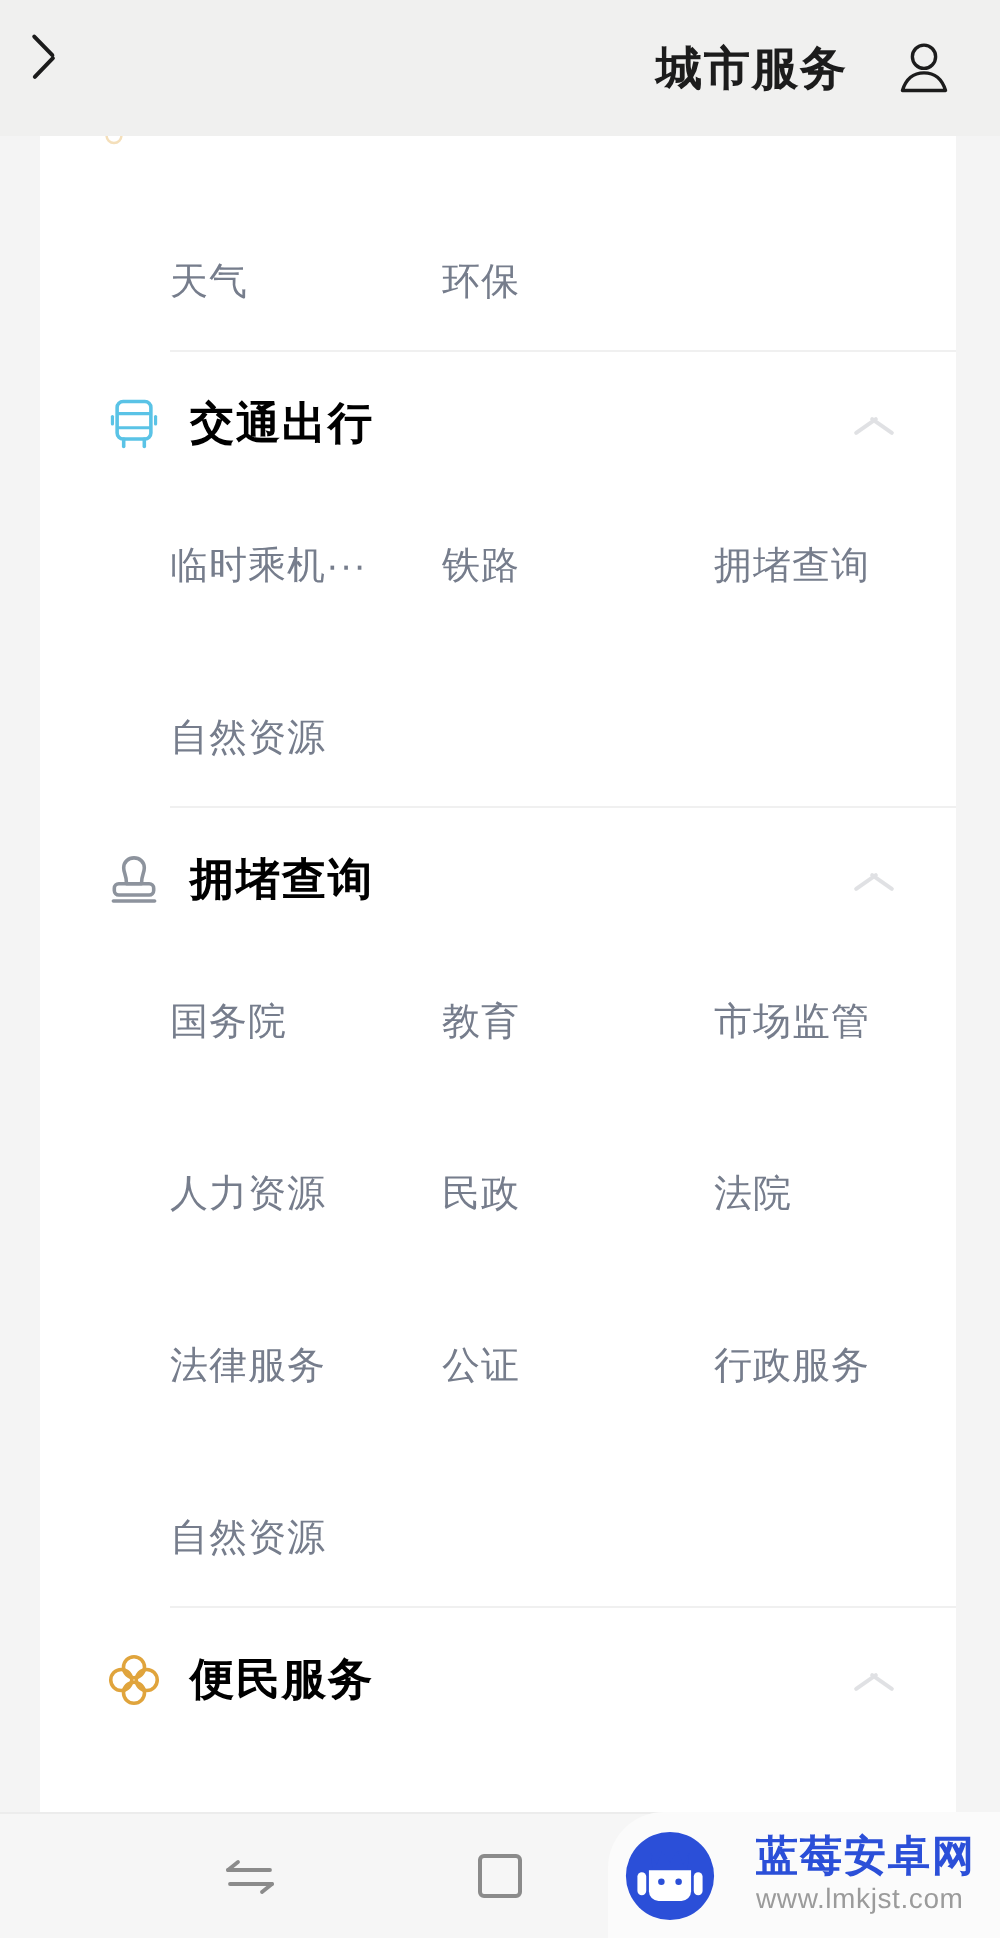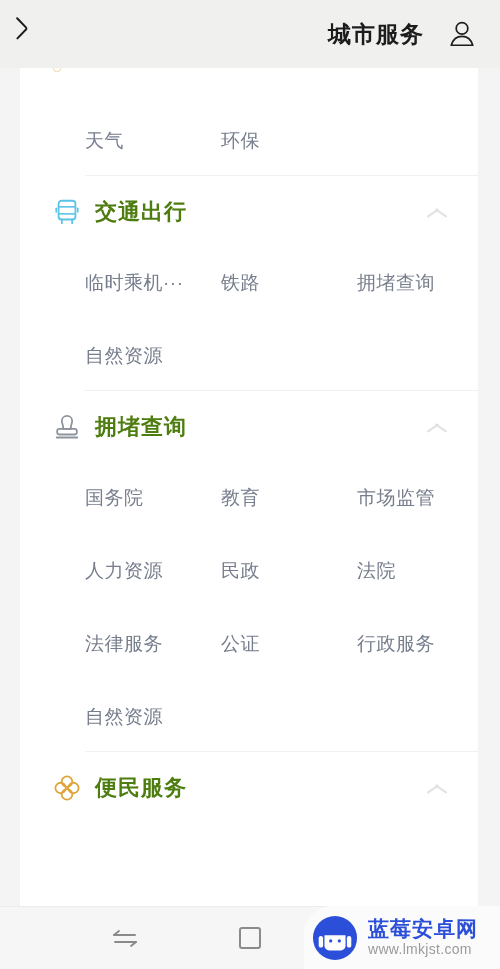--- a/index.html
+++ b/index.html
@@ -64,21 +64,21 @@
     display:flex; align-items:center; gap:10px;
     opacity:.35;
   }
   .cut-flower { width:22px; height:22px; }
   .cut-title { font-size:21px; font-weight:bold; color:#2a2a2a; }
 
   .grid {
     display:grid;
     grid-template-columns:136px 136px 136px;
     padding:0 0 0 65px;
-    row-gap:4px;
+    row-gap:17px;
   }
   .grid-item {
     height:69px; display:flex; align-items:center;
     font-size:19px; color:#767d8c;
     cursor:pointer;
     letter-spacing:.5px;
     white-space:nowrap;
   }
   .grid.top-partial { padding-top:16px; }
 
@@ -86,21 +86,21 @@
     height:1px; background:#f0f0f0;
     margin:0 0 0 65px;
   }
 
   .sec-header {
     display:flex; align-items:center;
     height:72px; padding-left:31px;
     cursor:pointer;
   }
   .sec-ico { width:32px; height:32px; flex:0 0 32px; margin-right:12px; display:flex; align-items:center; justify-content:center; }
-  .sec-title { font-size:22px; font-weight:bold; color:#4d7c0f; letter-spacing:1px; }
+  .sec-title { font-size:22px; font-weight:bold; color:#000000; letter-spacing:1px; }
   .chev-up {
     margin-left:auto; margin-right:30px;
     width:22px; height:14px; position:relative; opacity:.55;
   }
   .chev-up::before, .chev-up::after {
     content:""; position:absolute; top:7px; width:14px; height:2px;
     background:#c8cace; border-radius:2px;
   }
   .chev-up::before { left:0;  transform:rotate(-35deg); }
   .chev-up::after  { left:8px; transform:rotate(35deg); }
@@ -117,21 +117,21 @@
 
   
   .watermark {
     position:absolute; right:0; bottom:0;
     width:196px; height:63px;
     background:#fbfbfb;
     border-top-left-radius:28px;
     display:flex; align-items:center; padding-left:8px;
   }
   .wm-logo { width:46px; height:46px; flex:0 0 46px; }
-  .wm-txt { margin-left:10px; line-height:1.05; }
+  .wm-txt { margin-left:20px; line-height:1.05; }
   .wm-name { font-size:21px; font-weight:bold; color:#2b4fd8; letter-spacing:1px; }
   .wm-url { font-size:14px; color:#9b9b9b; letter-spacing:.3px; margin-top:2px; }
 </style>
 </head>
 <body>
 
 <div class="phone">
 
   <div class="topbar">
     <div class="back-btn">

